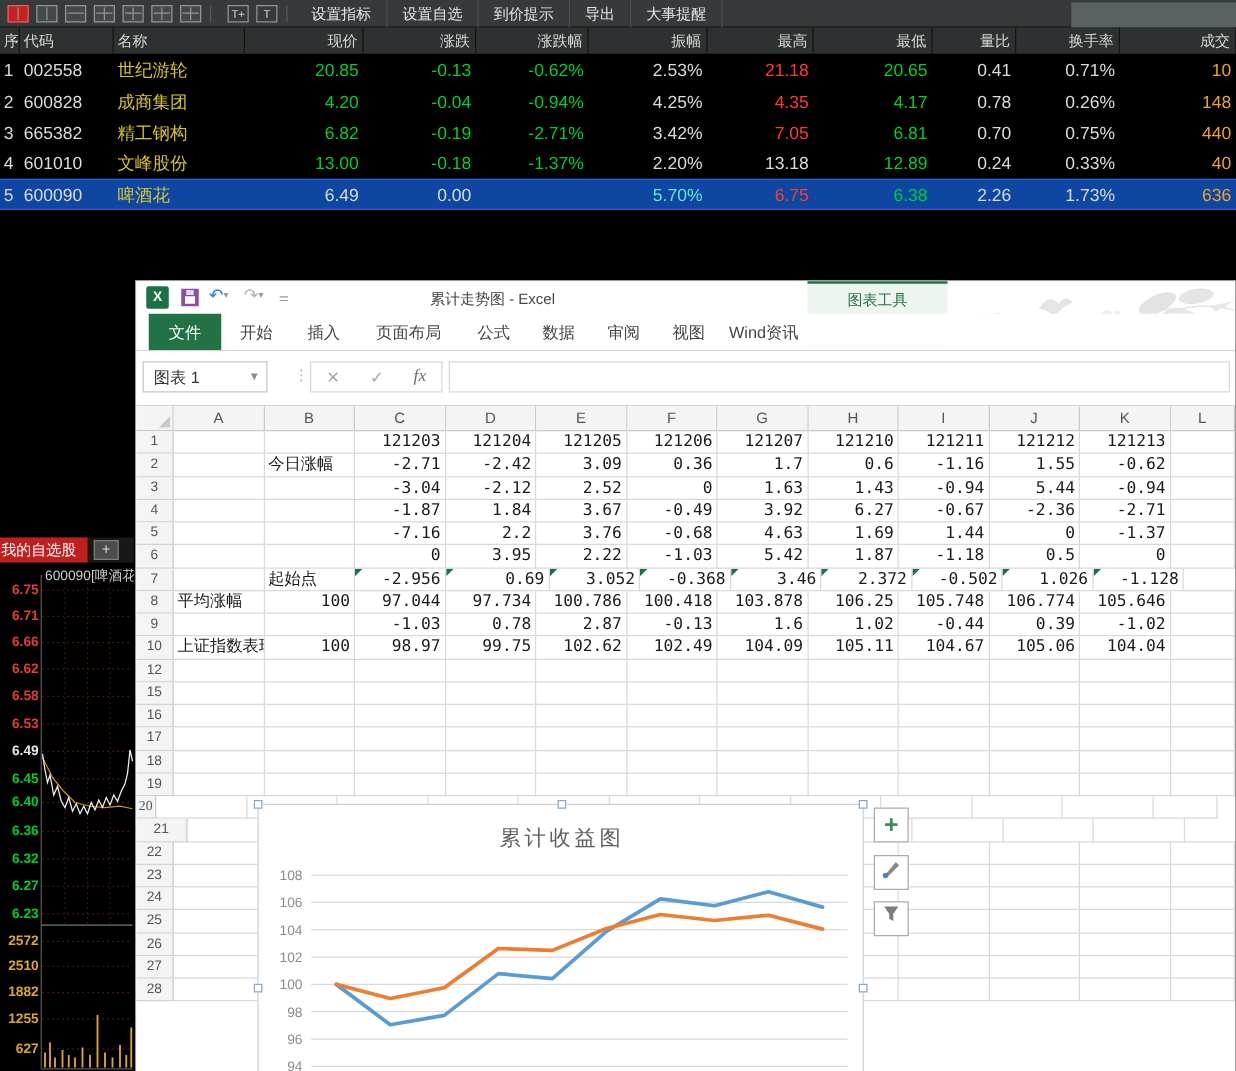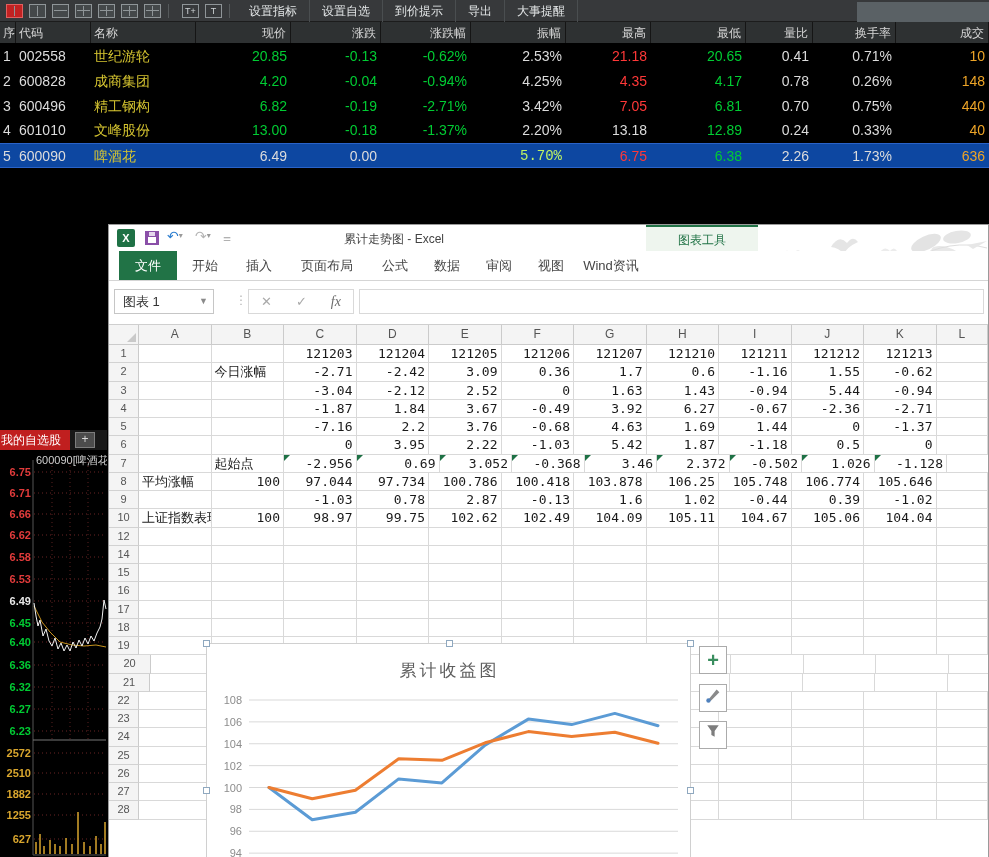--- a/index.html
+++ b/index.html
@@ -196,21 +196,21 @@
           <div class="st-cell r" style="width: 90px; color: rgb(0, 204, 51);">-0.94%</div>
           <div class="st-cell r" style="width: 95px; color: rgb(220, 220, 220);">4.25%</div>
           <div class="st-cell r" style="width: 85px; color: rgb(255, 56, 56);">4.35</div>
           <div class="st-cell r" style="width: 95px; color: rgb(0, 204, 51);">4.17</div>
           <div class="st-cell r" style="width: 67px; color: rgb(220, 220, 220);">0.78</div>
           <div class="st-cell r" style="width: 83px; color: rgb(220, 220, 220);">0.26%</div>
           <div class="st-cell r" style="width: 93px; color: rgb(237, 164, 39);">148</div>
         </div>
         <div class="st-row st-data">
           <div class="st-cell l" style="width: 16px; color: rgb(220, 220, 220);">3</div>
-          <div class="st-cell l" style="width: 75px; color: rgb(220, 220, 220);">600496</div>
+          <div class="st-cell l" style="width: 75px; color: rgb(220, 220, 220);">665382</div>
           <div class="st-cell l" style="width: 105px; color: rgb(214, 197, 48);">精工钢构</div>
           <div class="st-cell r" style="width: 95px; color: rgb(0, 204, 51);">6.82</div>
           <div class="st-cell r" style="width: 90px; color: rgb(0, 204, 51);">-0.19</div>
           <div class="st-cell r" style="width: 90px; color: rgb(0, 204, 51);">-2.71%</div>
           <div class="st-cell r" style="width: 95px; color: rgb(220, 220, 220);">3.42%</div>
           <div class="st-cell r" style="width: 85px; color: rgb(255, 56, 56);">7.05</div>
           <div class="st-cell r" style="width: 95px; color: rgb(0, 204, 51);">6.81</div>
           <div class="st-cell r" style="width: 67px; color: rgb(220, 220, 220);">0.70</div>
           <div class="st-cell r" style="width: 83px; color: rgb(220, 220, 220);">0.75%</div>
           <div class="st-cell r" style="width: 93px; color: rgb(237, 164, 39);">440</div>
@@ -229,21 +229,21 @@
           <div class="st-cell r" style="width: 83px; color: rgb(220, 220, 220);">0.33%</div>
           <div class="st-cell r" style="width: 93px; color: rgb(237, 164, 39);">40</div>
         </div>
         <div class="st-row st-data selected">
           <div class="st-cell l" style="width: 16px; color: rgb(220, 220, 220);">5</div>
           <div class="st-cell l" style="width: 75px; color: rgb(220, 220, 220);">600090</div>
           <div class="st-cell l" style="width: 105px; color: rgb(214, 197, 48);">啤酒花</div>
           <div class="st-cell r" style="width: 95px; color: rgb(220, 220, 220);">6.49</div>
           <div class="st-cell r" style="width: 90px; color: rgb(220, 220, 220);">0.00</div>
           <div class="st-cell r" style="width: 90px; color: rgb(220, 220, 220); margin-top: 46px;">0.00%</div>
-          <div class="st-cell r" style="width: 95px; color: #bef264; font-family: Liberation Mono, monospace;">5.70%</div>
+          <div class="st-cell r" style="width: 95px; color: #5eead4;">5.70%</div>
           <div class="st-cell r" style="width: 85px; color: rgb(255, 56, 56);">6.75</div>
           <div class="st-cell r" style="width: 95px; color: rgb(0, 204, 51);">6.38</div>
           <div class="st-cell r" style="width: 67px; color: rgb(220, 220, 220);">2.26</div>
           <div class="st-cell r" style="width: 83px; color: rgb(220, 220, 220);">1.73%</div>
           <div class="st-cell r" style="width: 93px; color: rgb(237, 164, 39);">636</div>
         </div>
       </div>
   </div>
 
   <div class="watchlist">
@@ -554,35 +554,20 @@
           <div class="sh-cell l" style="width: 72.5px; line-height: 17px;"></div>
           <div class="sh-cell l" style="width: 72.5px; line-height: 17px;"></div>
           <div class="sh-cell l" style="width: 72.5px; line-height: 17px;"></div>
           <div class="sh-cell l" style="width: 72.5px; line-height: 17px;"></div>
           <div class="sh-cell l" style="width: 72.5px; line-height: 17px;"></div>
           <div class="sh-cell l" style="width: 72.5px; line-height: 17px;"></div>
           <div class="sh-cell l" style="width: 72.5px; line-height: 17px;"></div>
           <div class="sh-cell l" style="width: 51.5px; line-height: 17px;"></div>
         </div>
         <div class="sh-row" style="height: 18.25px;">
-          <div class="sh-gut" style="width: 30px; line-height: 17px;">14</div>
-          <div class="sh-cell l" style="width: 72.5px; line-height: 17px;"></div>
-          <div class="sh-cell l" style="width: 72.5px; line-height: 17px;"></div>
-          <div class="sh-cell l" style="width: 72.5px; line-height: 17px;"></div>
-          <div class="sh-cell l" style="width: 72.5px; line-height: 17px;"></div>
-          <div class="sh-cell l" style="width: 72.5px; line-height: 17px;"></div>
-          <div class="sh-cell l" style="width: 72.5px; line-height: 17px;"></div>
-          <div class="sh-cell l" style="width: 72.5px; line-height: 17px;"></div>
-          <div class="sh-cell l" style="width: 72.5px; line-height: 17px;"></div>
-          <div class="sh-cell l" style="width: 72.5px; line-height: 17px;"></div>
-          <div class="sh-cell l" style="width: 72.5px; line-height: 17px;"></div>
-          <div class="sh-cell l" style="width: 72.5px; line-height: 17px;"></div>
-          <div class="sh-cell l" style="width: 51.5px; line-height: 17px;"></div>
-        </div>
-        <div class="sh-row" style="height: 18.25px;">
           <div class="sh-gut" style="width: 30px; line-height: 17px;">15</div>
           <div class="sh-cell l" style="width: 72.5px; line-height: 17px;"></div>
           <div class="sh-cell l" style="width: 72.5px; line-height: 17px;"></div>
           <div class="sh-cell l" style="width: 72.5px; line-height: 17px;"></div>
           <div class="sh-cell l" style="width: 72.5px; line-height: 17px;"></div>
           <div class="sh-cell l" style="width: 72.5px; line-height: 17px;"></div>
           <div class="sh-cell l" style="width: 72.5px; line-height: 17px;"></div>
           <div class="sh-cell l" style="width: 72.5px; line-height: 17px;"></div>
           <div class="sh-cell l" style="width: 72.5px; line-height: 17px;"></div>
           <div class="sh-cell l" style="width: 72.5px; line-height: 17px;"></div>
@@ -644,21 +629,21 @@
           <div class="sh-cell l" style="width: 72.5px; line-height: 17px;"></div>
           <div class="sh-cell l" style="width: 72.5px; line-height: 17px;"></div>
           <div class="sh-cell l" style="width: 72.5px; line-height: 17px;"></div>
           <div class="sh-cell l" style="width: 72.5px; line-height: 17px;"></div>
           <div class="sh-cell l" style="width: 72.5px; line-height: 17px;"></div>
           <div class="sh-cell l" style="width: 72.5px; line-height: 17px;"></div>
           <div class="sh-cell l" style="width: 72.5px; line-height: 17px;"></div>
           <div class="sh-cell l" style="width: 51.5px; line-height: 17px;"></div>
         </div>
         <div class="sh-row" style="height: 18.25px;">
-          <div class="sh-gut" style="width: 42px; line-height: 17px;">20</div>
+          <div class="sh-gut" style="width: 16px; line-height: 17px; font-family: Liberation Serif, serif;">20</div>
           <div class="sh-cell l" style="width: 72.5px; line-height: 17px;"></div>
           <div class="sh-cell l" style="width: 72.5px; line-height: 17px;"></div>
           <div class="sh-cell l" style="width: 72.5px; line-height: 17px;"></div>
           <div class="sh-cell l" style="width: 72.5px; line-height: 17px;"></div>
           <div class="sh-cell l" style="width: 72.5px; line-height: 17px;"></div>
           <div class="sh-cell l" style="width: 72.5px; line-height: 17px;"></div>
           <div class="sh-cell l" style="width: 72.5px; line-height: 17px;"></div>
           <div class="sh-cell l" style="width: 72.5px; line-height: 17px;"></div>
           <div class="sh-cell l" style="width: 72.5px; line-height: 17px;"></div>
           <div class="sh-cell l" style="width: 72.5px; line-height: 17px;"></div>

